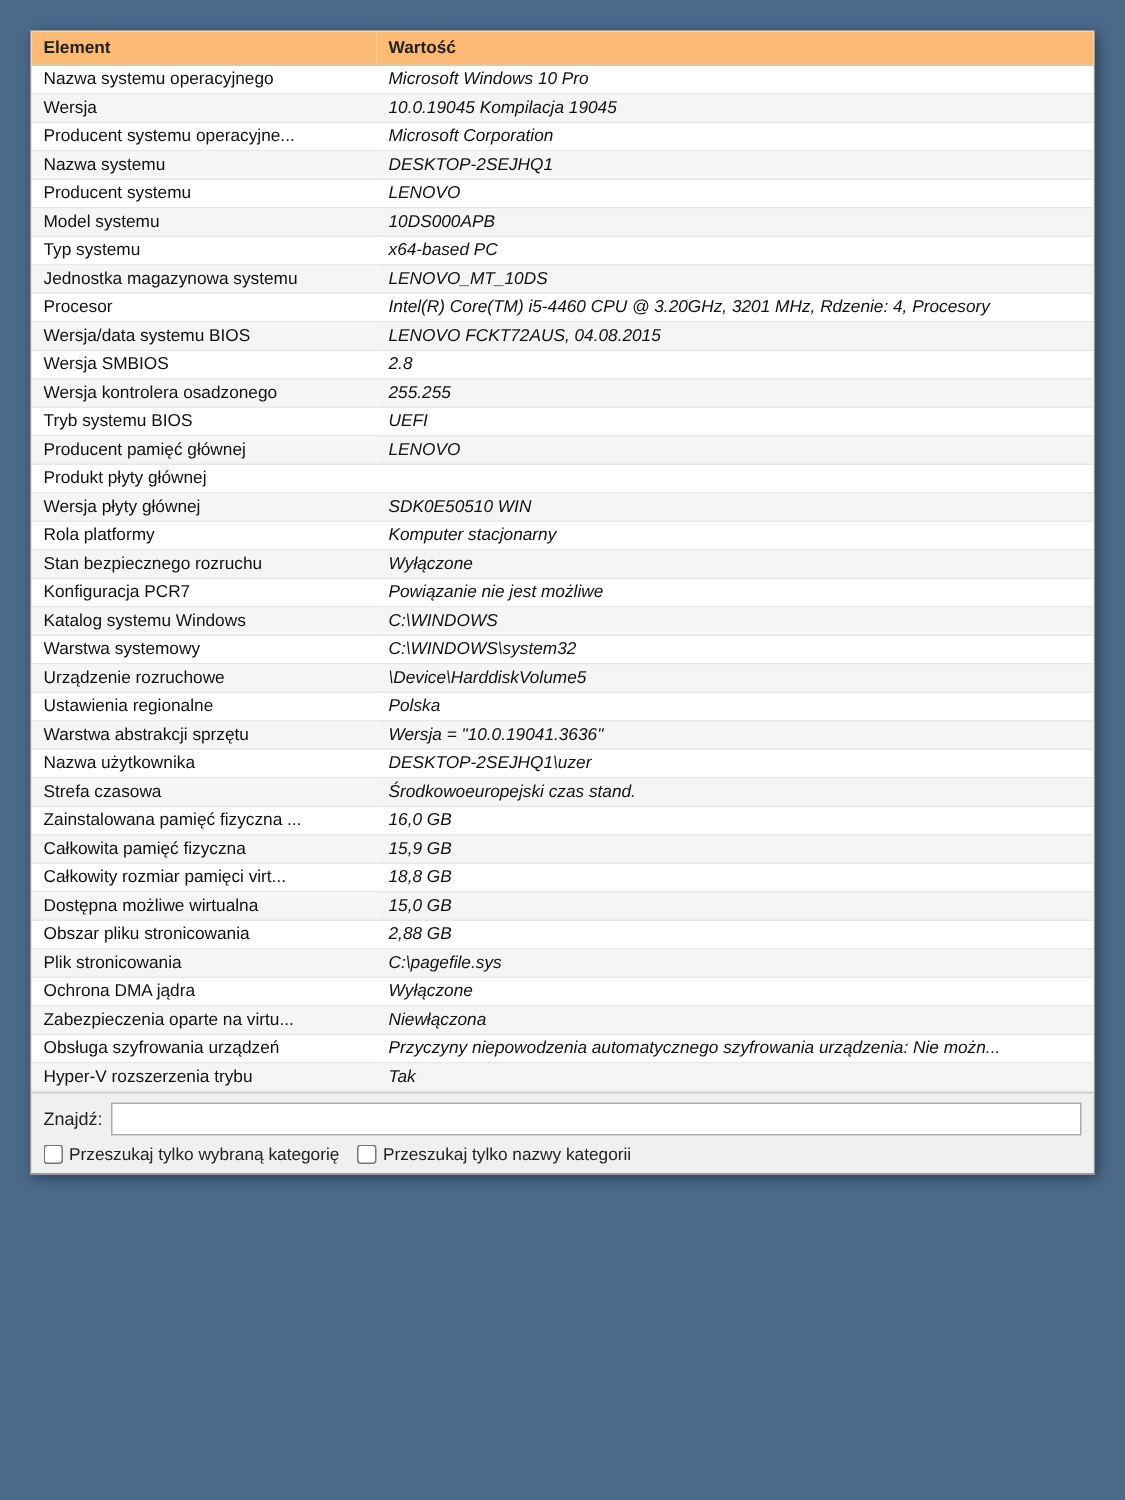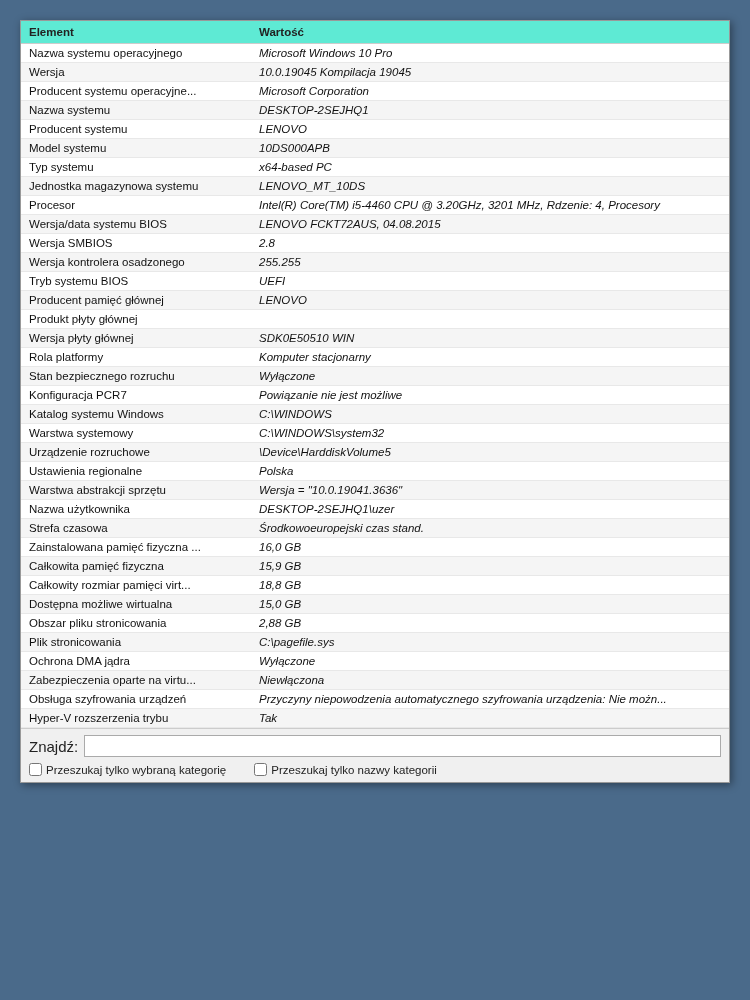--- a/index.html
+++ b/index.html
@@ -23,21 +23,21 @@
     .table-container {
       background: white;
       overflow: hidden;
     }
     table {
       width: 100%;
       border-collapse: collapse;
       font-size: 11.5px;
     }
     thead tr {
-      background: #5eead4;
+      background: #fdba74;
     }
     thead th {
       padding: 5px 8px;
       text-align: left;
       font-weight: 600;
       border-bottom: 1px solid #ccc;
       color: #222;
     }
     tbody tr {
       border-bottom: 1px solid #e8e8e8;
@@ -71,36 +71,36 @@
       padding: 6px 8px;
       border-top: 1px solid #ccc;
     }
     .find-row {
       display: flex;
       align-items: center;
       gap: 6px;
       margin-bottom: 6px;
     }
     .find-label {
-      font-size: 15px;
+      font-size: 12px;
       color: #222;
       white-space: nowrap;
     }
     .find-input {
       flex: 1;
       height: 22px;
       border: 1px solid #aaa;
       background: white;
       padding: 2px 4px;
       font-size: 12px;
     }
     .checkboxes-row {
       display: flex;
       align-items: flex-end;
-      gap: 28px;
+      gap: 12px;
     }
     .checkbox-item {
       display: flex;
       align-items: center;
       gap: 4px;
       font-size: 11.5px;
       color: #222;
     }
     .checkbox-item input[type="checkbox"] {
       width: 13px;

